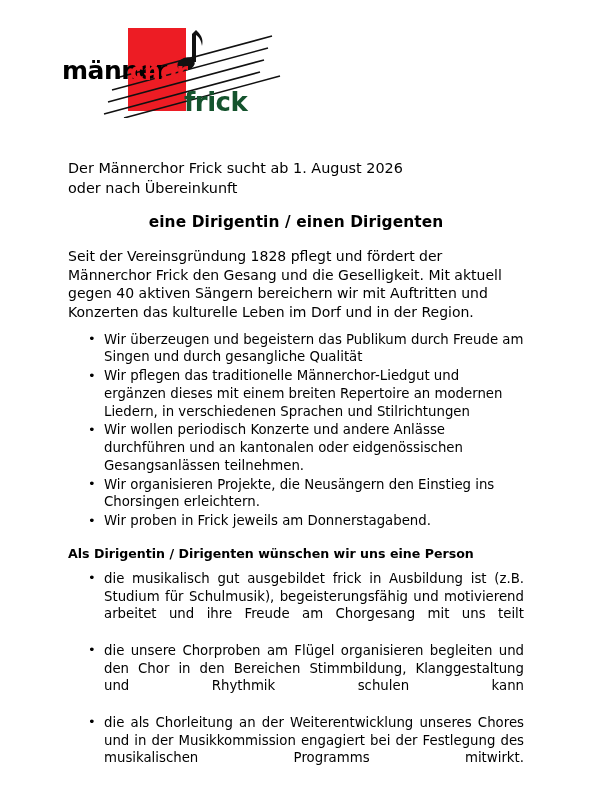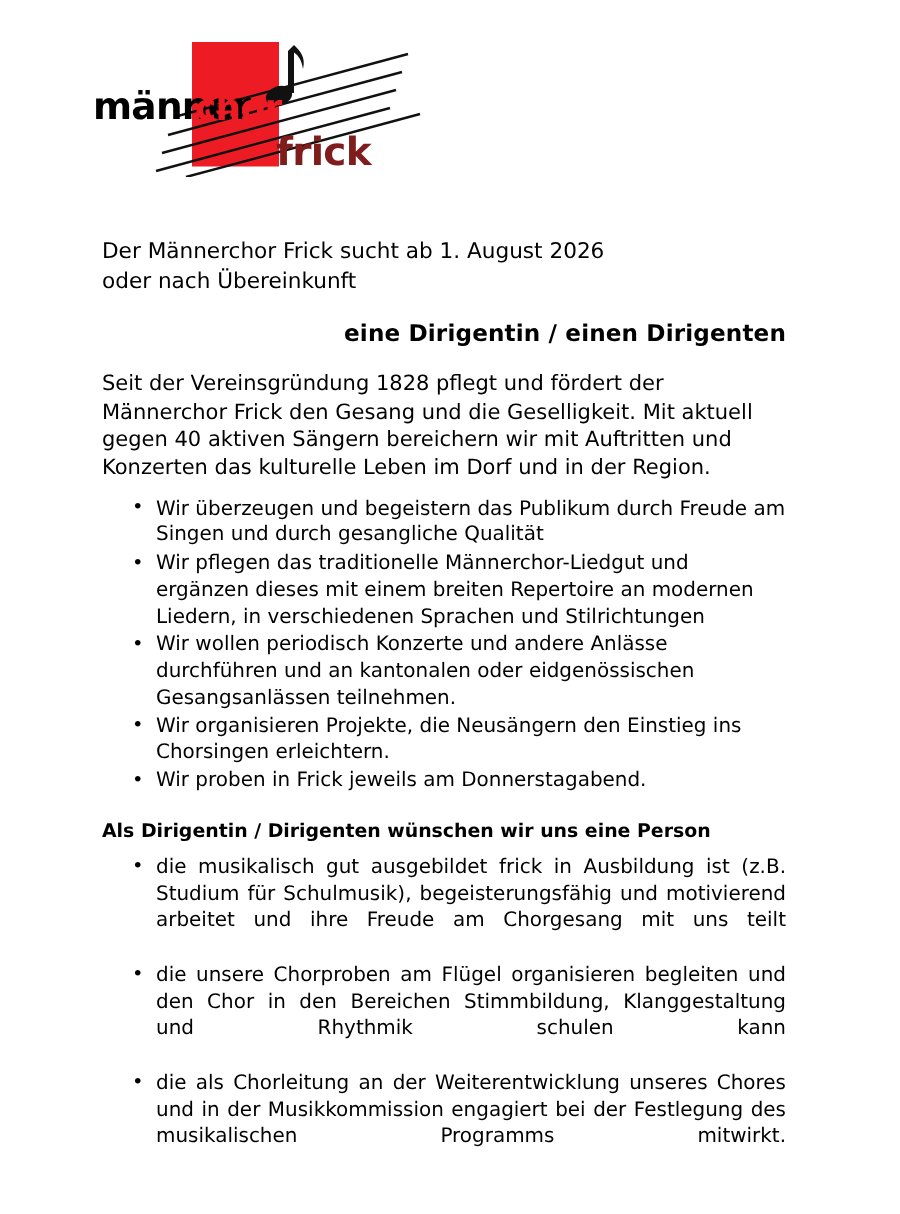--- a/index.html
+++ b/index.html
@@ -68,41 +68,41 @@
   .logo-chor {
     left: 68px;
     top: 32px;
     font-size: 24px;
     color: #ed1c24;
   }
   .logo-frick {
     left: 122px;
     top: 61px;
     font-size: 26px;
-    color: #7f1d1d;
+    color: #14532d;
   }
 
   
   .doc {
     position: absolute;
     left: 68px;
     top: 158px;
     width: 456px;
   }
 
   .title-block {
     text-align: left;
     font-size: 14.4px;
     line-height: 1.42;
     margin: 0 0 14px 0;
   }
   .title-line { display: block; }
 
   .headline {
-    text-align: right;
+    text-align: center;
     font-size: 15.4px;
     font-weight: bold;
     margin: 0 0 16px 0;
     letter-spacing: 0.1px;
   }
 
   p.body-text {
     font-size: 14px;
     line-height: 1.335;
     margin: 0 0 9px 0;

